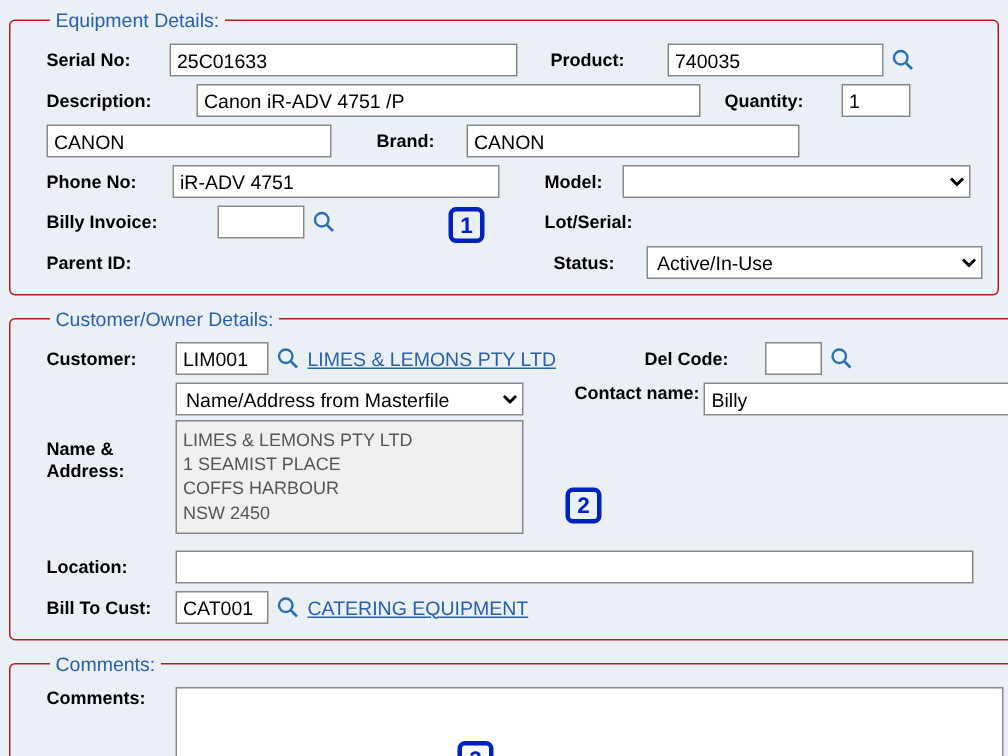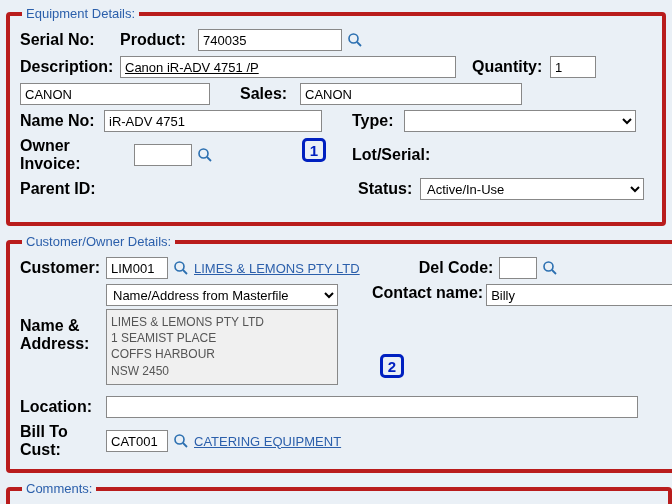--- a/index.html
+++ b/index.html
@@ -6,24 +6,24 @@
   body {
     margin: 0;
     padding: 6px;
     background: #eaf0f6;
     font-family: Arial, sans-serif;
     font-size: 13px;
     color: #000;
     width: 672px;
   }
   fieldset {
-    border: 4px solid #b91c1c;
+    border: 1px solid #b91c1c;
     border-radius: 4px;
     margin: 0 0 8px 0;
-    padding: 8px 10px 10px 10px;
+    padding: 8px 10px 10px 24px;
     position: relative;
   }
   legend {
     color: #2b5fab;
     font-size: 13px;
     padding: 0 4px;
     margin-left: 2px;
   }
   .row {
     display: flex;
@@ -31,21 +31,21 @@
     margin-bottom: 5px;
     gap: 4px;
   }
   .two-col {
     display: flex;
     gap: 12px;
   }
   .col { flex: 1; display: flex; flex-direction: column; }
   .lbl {
     font-weight: bold;
-    font-size: 16px;
+    font-size: 12px;
     flex-shrink: 0;
   }
   input[type=text], select, textarea {
     font-family: Arial, sans-serif;
     font-size: 13px;
     padding: 2px 4px;
     border: 1px solid #888;
     background: #fff;
     height: 22px;
   }
@@ -101,65 +101,66 @@
   }
 </style>
 </head>
 <body>
 
 <fieldset>
   <legend>Equipment Details:</legend>
 
   <div class="row">
     <span class="lbl" style="width:78px">Serial No:</span>
+    <input type="text" style="width: 232px;" value="25C01633">
     <span class="lbl" style="width:74px;margin-left:18px">Product:</span>
     <input type="text" style="width: 144px;" value="740035">
     <span class="search-icon">
       <svg viewBox="0 0 16 16">
           <circle cx="6.5" cy="6.5" r="4.5" fill="none" stroke="#2b6fb0" stroke-width="1.6"></circle>
           <line x1="10" y1="10" x2="14" y2="14" stroke="#2b6fb0" stroke-width="1.8"></line>
         </svg>
     </span>
   </div>
 
   <div class="row">
     <span class="lbl" style="width:96px">Description:</span>
-    <input type="text" style="width: 336px; text-decoration: underline;" value="Canon iR-ADV 4751 /P">
+    <input type="text" style="width: 336px;" value="Canon iR-ADV 4751 /P">
     <span class="lbl" style="width:74px;margin-left:12px">Quantity:</span>
     <input type="text" style="width: 46px;" value="1">
   </div>
 
   <div class="row">
     <input type="text" style="width: 190px;" value="CANON">
-    <span class="lbl" style="width:56px;margin-left:26px">Sales:</span>
+    <span class="lbl" style="width:56px;margin-left:26px">Brand:</span>
     <input type="text" style="width: 222px;" value="CANON">
   </div>
 
   <div class="row">
-    <span class="lbl" style="width:80px">Name No:</span>
+    <span class="lbl" style="width:80px">Phone No:</span>
     <input type="text" style="width: 218px;" value="iR-ADV 4751">
-    <span class="lbl" style="width:48px;margin-left:26px">Type:</span>
+    <span class="lbl" style="width:48px;margin-left:26px">Model:</span>
     <select style="width:232px">
       <option></option>
     </select>
   </div>
 
   <div class="row">
-    <span class="lbl" style="width:110px">Owner Invoice:</span>
+    <span class="lbl" style="width:110px">Billy Invoice:</span>
     <input type="text" style="width: 58px;" value="">
     <span class="search-icon">
       <svg viewBox="0 0 16 16">
           <circle cx="6.5" cy="6.5" r="4.5" fill="none" stroke="#2b6fb0" stroke-width="1.6"></circle>
           <line x1="10" y1="10" x2="14" y2="14" stroke="#2b6fb0" stroke-width="1.8"></line>
         </svg>
     </span>
     <span class="lbl" style="margin-left:134px">Lot/Serial:</span>
   </div>
 
-  <div class="row" style="margin-bottom:12px">
+  <div class="row" style="margin-bottom:0">
     <span class="lbl" style="width:82px">Parent ID:</span>
     <span style="width:248px"></span>
     <span class="lbl" style="width:58px">Status:</span>
     <select style="width:224px">
       <option>Active/In-Use</option>
     </select>
   </div>
 
   <div class="callout" style="top:117px;left:292px">1</div>
 </fieldset>

